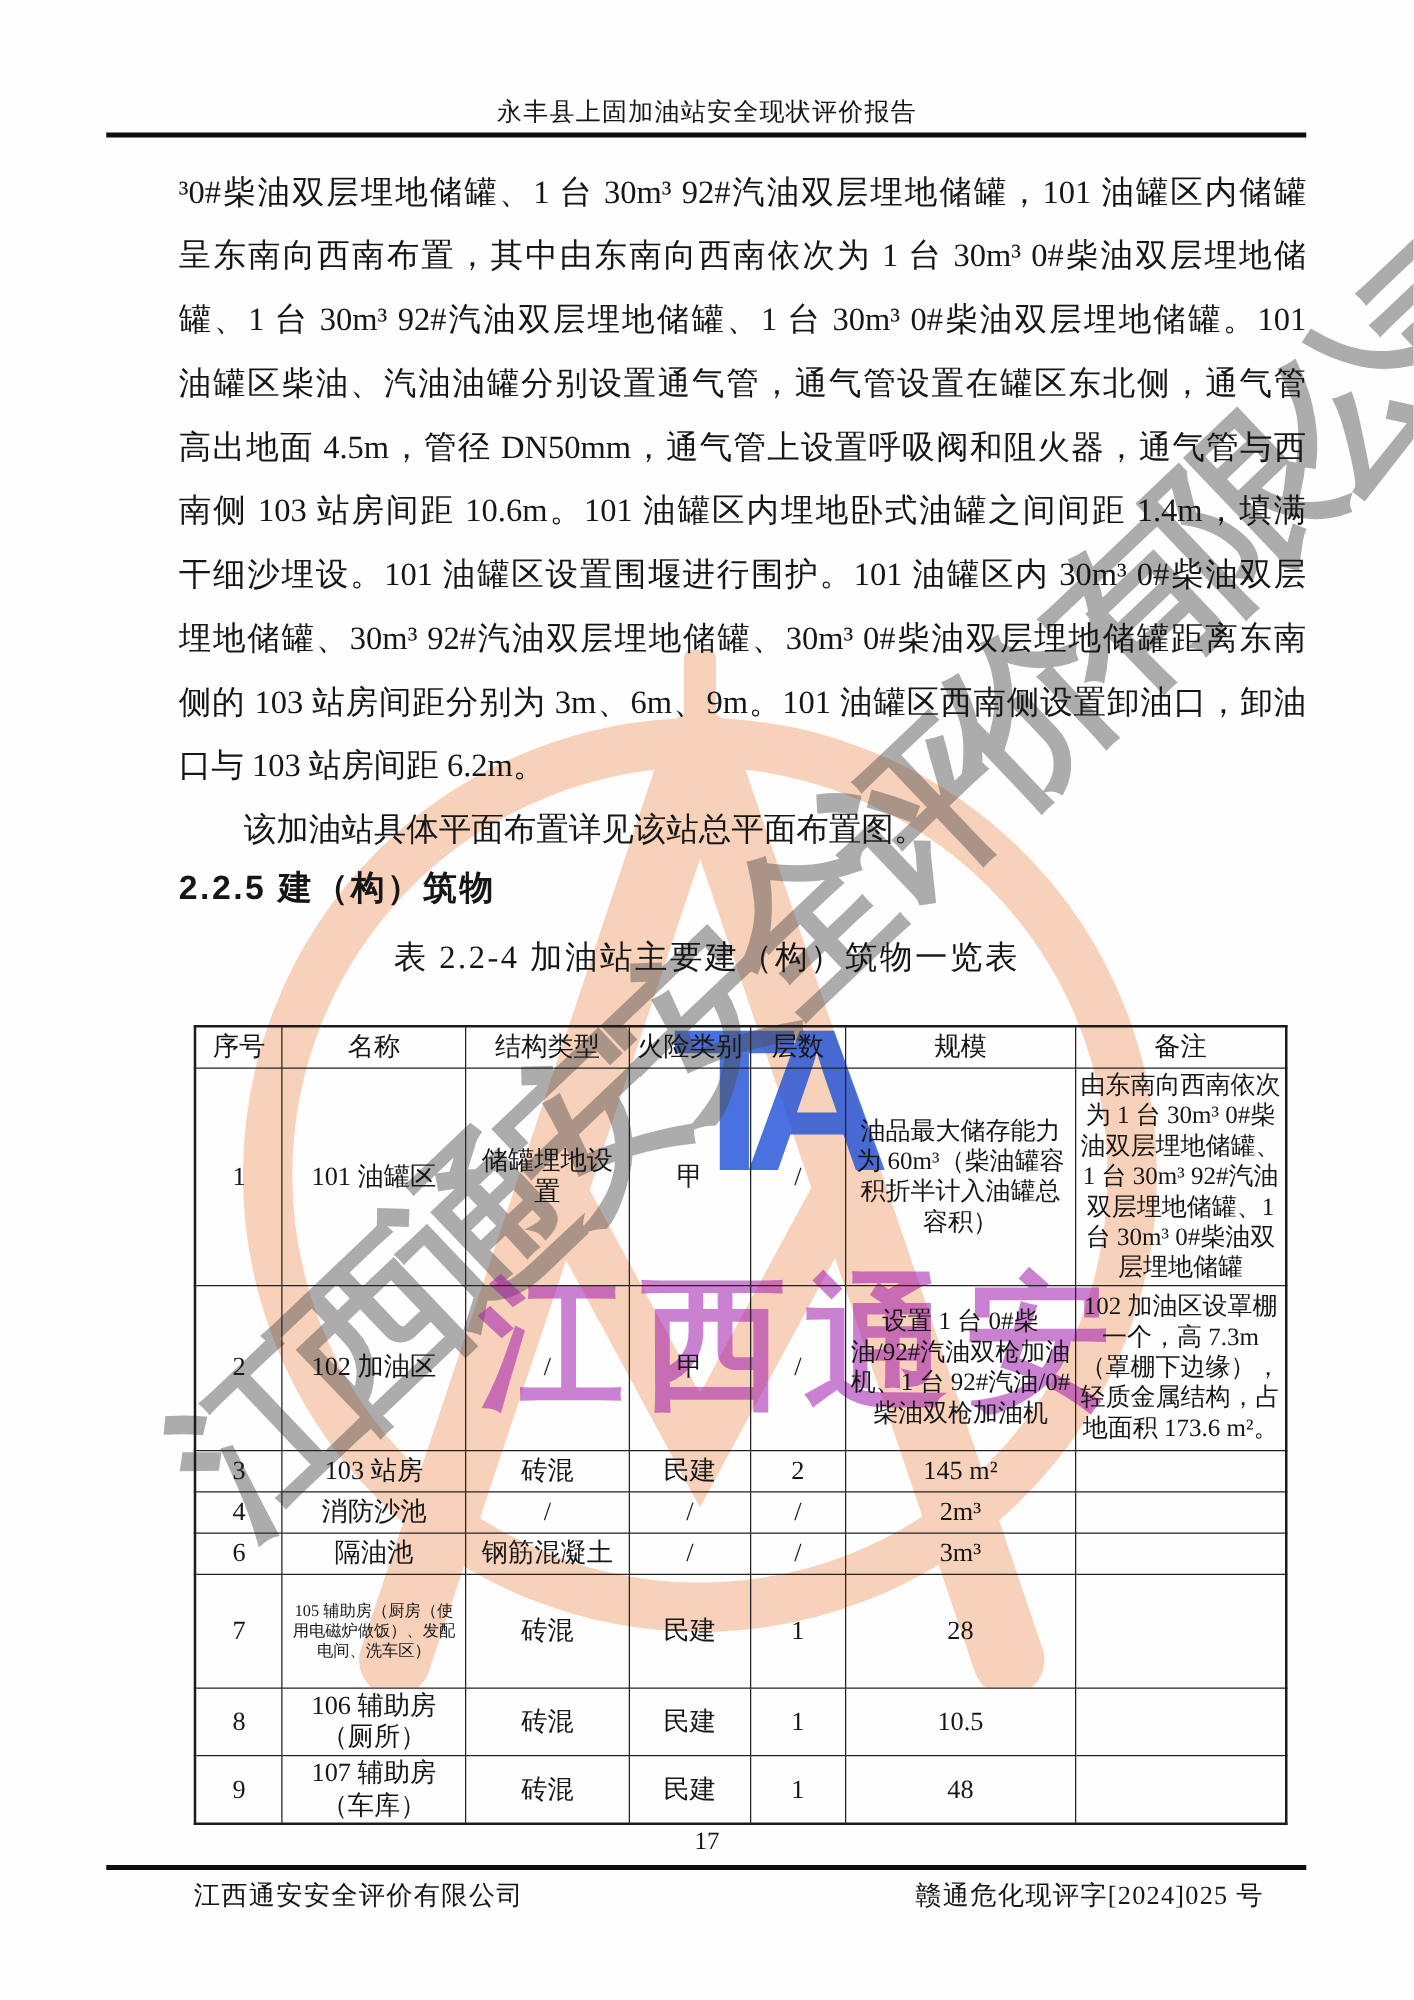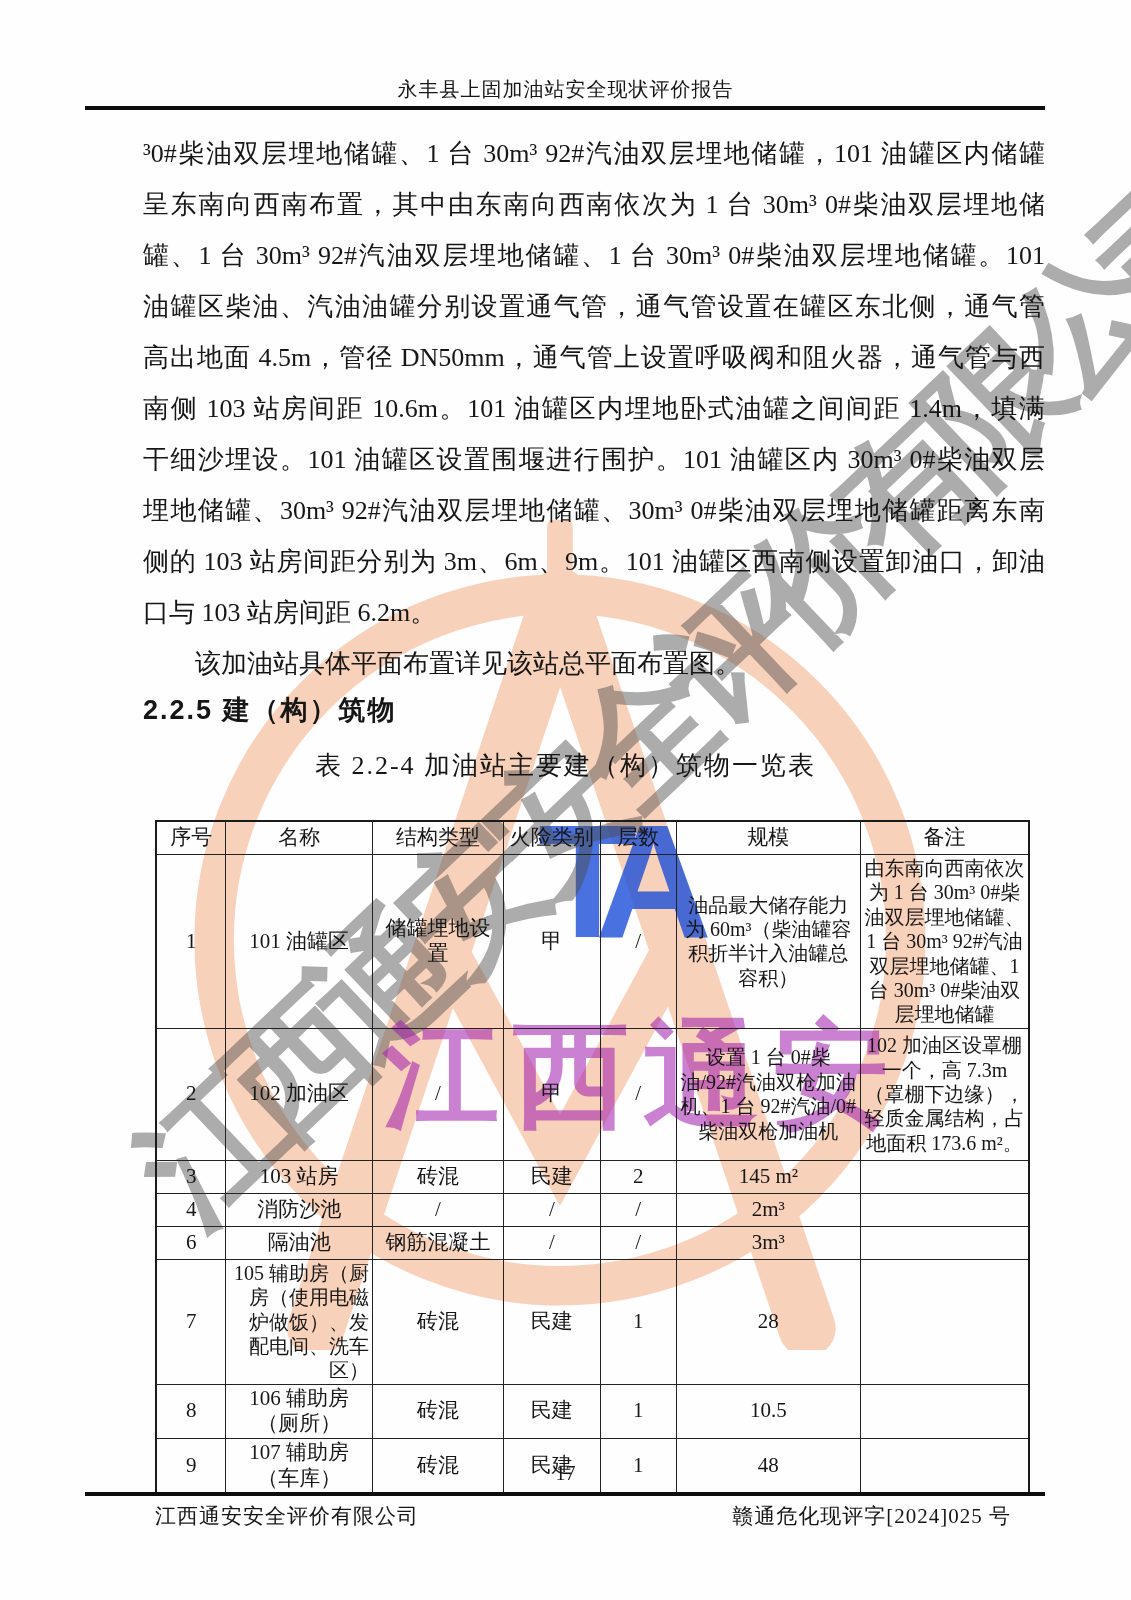--- a/index.html
+++ b/index.html
@@ -156,21 +156,21 @@
             <td>6</td>
             <td>隔油池</td>
             <td>钢筋混凝土</td>
             <td>/</td>
             <td>/</td>
             <td>3m³</td>
             <td class="cell-remark"></td>
           </tr>
           <tr class="r5">
             <td>7</td>
-            <td style="font-size: 20px; text-align: right;">105 辅助房（厨房（使用电磁炉做饭）、发配电间、洗车区）</td>
+            <td style="font-size: 13px;">105 辅助房（厨房（使用电磁炉做饭）、发配电间、洗车区）</td>
             <td>砖混</td>
             <td>民建</td>
             <td>1</td>
             <td>28</td>
             <td class="cell-remark"></td>
           </tr>
           <tr class="r6">
             <td>8</td>
             <td>106 辅助房（厕所）</td>
             <td>砖混</td>

